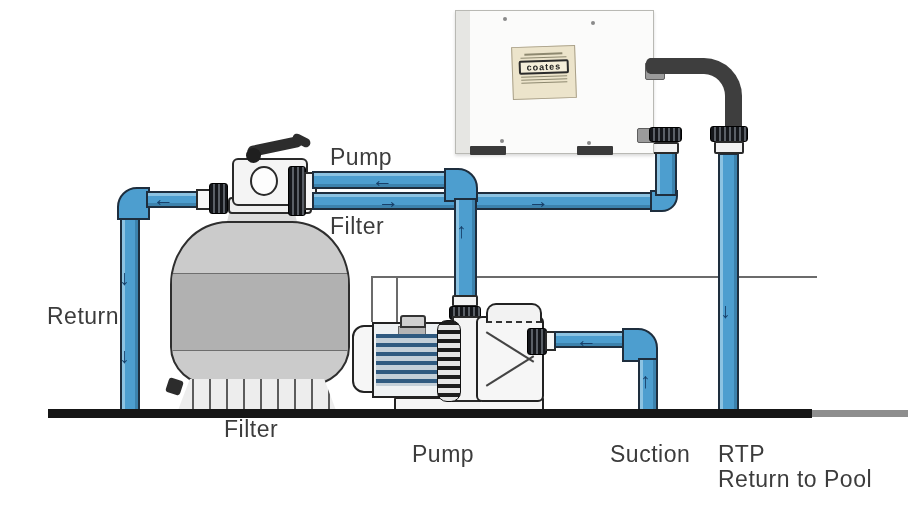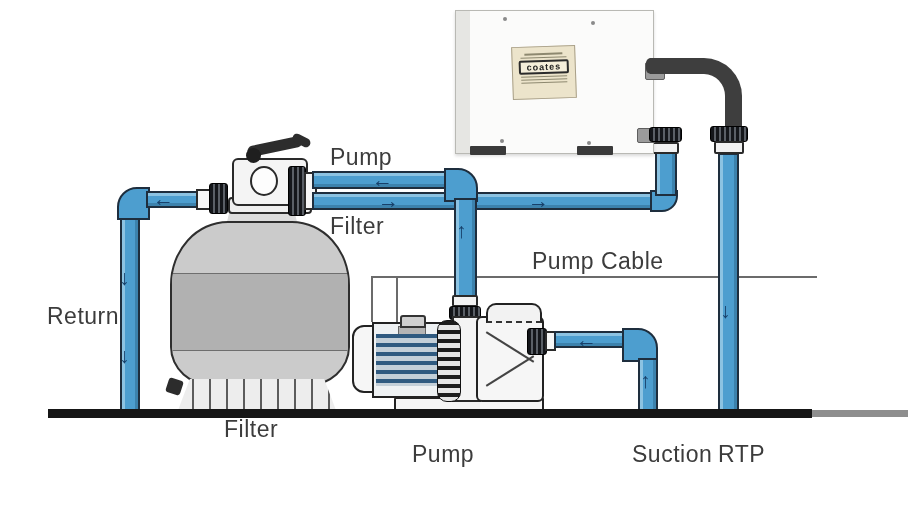--- a/index.html
+++ b/index.html
@@ -196,19 +196,19 @@
   <span class="arrow" style="left:378px;top:190px;">→</span>
   <span class="arrow" style="left:528px;top:190px;">→</span>
   <span class="arrow" style="left:456px;top:220px;">↑</span>
   <span class="arrow" style="left:576px;top:329px;">←</span>
   <span class="arrow" style="left:640px;top:370px;">↑</span>
   <span class="arrow" style="left:720px;top:300px;">↓</span>
 
   <span class="lbl" style="left:47px;top:303px;">Return</span>
   <span class="lbl" style="left:330px;top:144px;">Pump</span>
   <span class="lbl" style="left:330px;top:213px;">Filter</span>
-  <span class="lbl" style="left:532px;top:248px;">Pump Cable</span>
   <span class="lbl" style="left:224px;top:416px;">Filter</span>
   <span class="lbl" style="left:412px;top:441px;">Pump</span>
-  <span class="lbl" style="left:632px;top:441px;">Suction</span>
+  <span class="lbl" style="left:610px;top:441px;">Suction</span>
   <span class="lbl" style="left:718px;top:441px;">RTP</span>
+  <span class="lbl" style="left:718px;top:466px;">Return to Pool</span>
 
 </div>
 
 </body></html>

